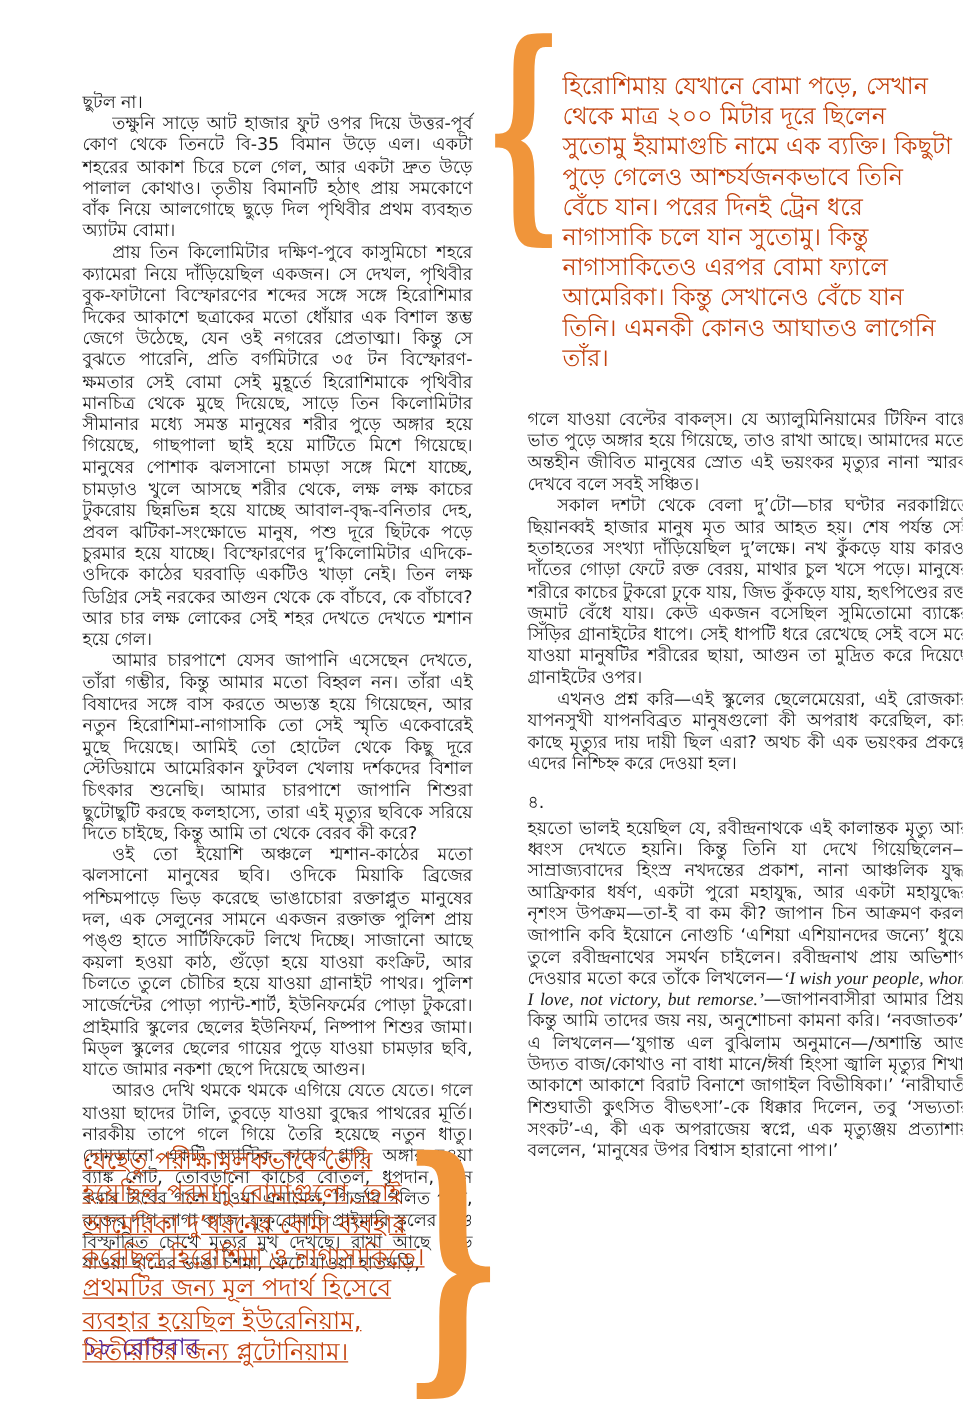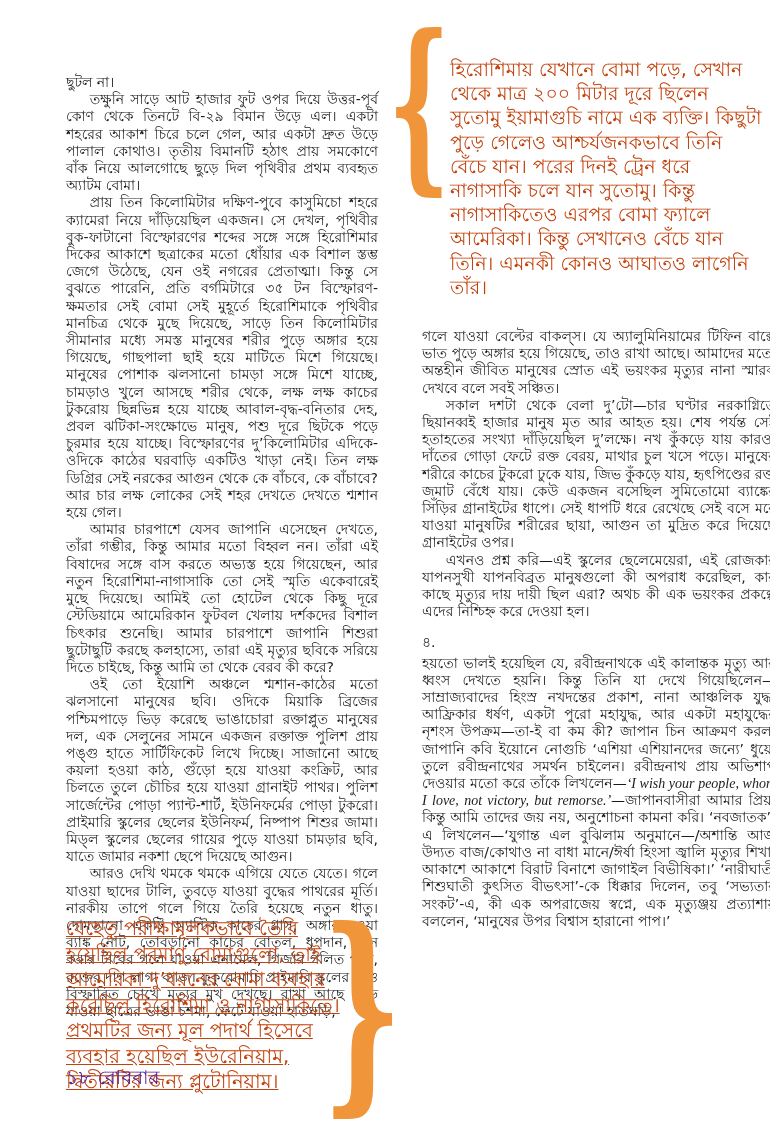--- a/index.html
+++ b/index.html
@@ -38,21 +38,21 @@
 <body>
 
 <div class="page">
 
   <div class="brace brace-top" style="color:#F0953A">{</div>
 
   <div class="pq pq-top">হিরোশিমায় যেখানে বোমা পড়ে, সেখান থেকে মাত্র ২০০ মিটার দূরে ছিলেন সুতোমু ইয়ামাগুচি নামে এক ব্যক্তি। কিছুটা পুড়ে গেলেও আশ্চর্যজনকভাবে তিনি বেঁচে যান। পরের দিনই ট্রেন ধরে নাগাসাকি চলে যান সুতোমু। কিন্তু নাগাসাকিতেও এরপর বোমা ফ্যালে আমেরিকা। কিন্তু সেখানেও বেঁচে যান তিনি। এমনকী কোনও আঘাতও লাগেনি তাঁর।</div>
 
   <div class="col col-left">
     <p>ছুটল না।</p>
-    <p class="indent">তক্ষুনি সাড়ে আট হাজার ফুট ওপর দিয়ে উত্তর-পূর্ব কোণ থেকে তিনটে বি-২৯ বিমান উড়ে এল। একটা শহরের আকাশ চিরে চলে গেল, আর একটা দ্রুত উড়ে পালাল কোথাও। তৃতীয় বিমানটি হঠাৎ প্রায় সমকোণে বাঁক নিয়ে আলগোছে ছুড়ে দিল পৃথিবীর প্রথম ব্যবহৃত অ্যাটম বোমা।</p>
+    <p class="indent">তক্ষুনি সাড়ে আট হাজার ফুট ওপর দিয়ে উত্তর-পূর্ব কোণ থেকে তিনটে বি-35 বিমান উড়ে এল। একটা শহরের আকাশ চিরে চলে গেল, আর একটা দ্রুত উড়ে পালাল কোথাও। তৃতীয় বিমানটি হঠাৎ প্রায় সমকোণে বাঁক নিয়ে আলগোছে ছুড়ে দিল পৃথিবীর প্রথম ব্যবহৃত অ্যাটম বোমা।</p>
     <p class="indent">প্রায় তিন কিলোমিটার দক্ষিণ-পুবে কাসুমিচো শহরে ক্যামেরা নিয়ে দাঁড়িয়েছিল একজন। সে দেখল, পৃথিবীর বুক-ফাটানো বিস্ফোরণের শব্দের সঙ্গে সঙ্গে হিরোশিমার দিকের আকাশে ছত্রাকের মতো ধোঁয়ার এক বিশাল স্তম্ভ জেগে উঠেছে, যেন ওই নগরের প্রেতাত্মা। কিন্তু সে বুঝতে পারেনি, প্রতি বর্গমিটারে ৩৫ টন বিস্ফোরণ-ক্ষমতার সেই বোমা সেই মুহূর্তে হিরোশিমাকে পৃথিবীর মানচিত্র থেকে মুছে দিয়েছে, সাড়ে তিন কিলোমিটার সীমানার মধ্যে সমস্ত মানুষের শরীর পুড়ে অঙ্গার হয়ে গিয়েছে, গাছপালা ছাই হয়ে মাটিতে মিশে গিয়েছে। মানুষের পোশাক ঝলসানো চামড়া সঙ্গে মিশে যাচ্ছে, চামড়াও খুলে আসছে শরীর থেকে, লক্ষ লক্ষ কাচের টুকরোয় ছিন্নভিন্ন হয়ে যাচ্ছে আবাল-বৃদ্ধ-বনিতার দেহ, প্রবল ঝটিকা-সংক্ষোভে মানুষ, পশু দূরে ছিটকে পড়ে চুরমার হয়ে যাচ্ছে। বিস্ফোরণের দু’কিলোমিটার এদিকে-ওদিকে কাঠের ঘরবাড়ি একটিও খাড়া নেই। তিন লক্ষ ডিগ্রির সেই নরকের আগুন থেকে কে বাঁচবে, কে বাঁচাবে? আর চার লক্ষ লোকের সেই শহর দেখতে দেখতে শ্মশান হয়ে গেল।</p>
     <p class="indent">আমার চারপাশে যেসব জাপানি এসেছেন দেখতে, তাঁরা গম্ভীর, কিন্তু আমার মতো বিহ্বল নন। তাঁরা এই বিষাদের সঙ্গে বাস করতে অভ্যস্ত হয়ে গিয়েছেন, আর নতুন হিরোশিমা-নাগাসাকি তো সেই স্মৃতি একেবারেই মুছে দিয়েছে। আমিই তো হোটেল থেকে কিছু দূরে স্টেডিয়ামে আমেরিকান ফুটবল খেলায় দর্শকদের বিশাল চিৎকার শুনেছি। আমার চারপাশে জাপানি শিশুরা ছুটোছুটি করছে কলহাস্যে, তারা এই মৃত্যুর ছবিকে সরিয়ে দিতে চাইছে, কিন্তু আমি তা থেকে বেরব কী করে?</p>
     <p class="indent">ওই তো ইয়োশি অঞ্চলে শ্মশান-কাঠের মতো ঝলসানো মানুষের ছবি। ওদিকে মিয়াকি ব্রিজের পশ্চিমপাড়ে ভিড় করেছে ভাঙাচোরা রক্তাপ্লুত মানুষের দল, এক সেলুনের সামনে একজন রক্তাক্ত পুলিশ প্রায় পঙ্গু হাতে সার্টিফিকেট লিখে দিচ্ছে। সাজানো আছে কয়লা হওয়া কাঠ, গুঁড়ো হয়ে যাওয়া কংক্রিট, আর চিলতে তুলে চৌচির হয়ে যাওয়া গ্রানাইট পাথর। পুলিশ সার্জেন্টের পোড়া প্যান্ট-শার্ট, ইউনিফর্মের পোড়া টুকরো। প্রাইমারি স্কুলের ছেলের ইউনিফর্ম, নিষ্পাপ শিশুর জামা। মিড্‌ল স্কুলের ছেলের গায়ের পুড়ে যাওয়া চামড়ার ছবি, যাতে জামার নকশা ছেপে দিয়েছে আগুন।</p>
     <p class="indent">আরও দেখি থমকে থমকে এগিয়ে যেতে যেতে। গলে যাওয়া ছাদের টালি, তুবড়ে যাওয়া বুদ্ধের পাথরের মূর্তি। নারকীয় তাপে গলে গিয়ে তৈরি হয়েছে নতুন ধাতু। দোমড়ানো একটি অ্যান্টিক কাচের গ্লাস, অঙ্গার হওয়া ব্যাঙ্ক নোট, তোবড়ানো কাচের বোতল, ধূপদান, স্নান করার টাবের গলে যাওয়া এনামেল, গির্জার গলিত পাত্র, রক্তের দাগ লাগা ব্যাজ। ফুকুরোমাচি প্রাইমারি স্কুলের শিশু বিস্ফারিত চোখে মৃত্যুর মুখ দেখছে। রাখা আছে পুড়ে যাওয়া ছাত্রের ভাঙা চশমা, ফেটে যাওয়া হাতঘড়ি,</p>
   </div>
 
   <div class="col col-right">
     <p>গলে যাওয়া বেল্টের বাকল্স। যে অ্যালুমিনিয়ামের টিফিন বাক্সে ভাত পুড়ে অঙ্গার হয়ে গিয়েছে, তাও রাখা আছে। আমাদের মতো অন্তহীন জীবিত মানুষের স্রোত এই ভয়ংকর মৃত্যুর নানা স্মারক দেখবে বলে সবই সঞ্চিত।</p>
     <p class="indent">সকাল দশটা থেকে বেলা দু’টো—চার ঘণ্টার নরকাগ্নিতে ছিয়ানব্বই হাজার মানুষ মৃত আর আহত হয়। শেষ পর্যন্ত সেই হতাহতের সংখ্যা দাঁড়িয়েছিল দু’লক্ষে। নখ কুঁকড়ে যায় কারও, দাঁতের গোড়া ফেটে রক্ত বেরয়, মাথার চুল খসে পড়ে। মানুষের শরীরে কাচের টুকরো ঢুকে যায়, জিভ কুঁকড়ে যায়, হৃৎপিণ্ডের রক্ত জমাট বেঁধে যায়। কেউ একজন বসেছিল সুমিতোমো ব্যাঙ্কের সিঁড়ির গ্রানাইটের ধাপে। সেই ধাপটি ধরে রেখেছে সেই বসে মরে যাওয়া মানুষটির শরীরের ছায়া, আগুন তা মুদ্রিত করে দিয়েছে গ্রানাইটের ওপর।</p>
     <p class="indent">এখনও প্রশ্ন করি—এই স্কুলের ছেলেমেয়েরা, এই রোজকার যাপনসুখী যাপনবিব্রত মানুষগুলো কী অপরাধ করেছিল, কার কাছে মৃত্যুর দায় দায়ী ছিল এরা? অথচ কী এক ভয়ংকর প্রকল্পে এদের নিশ্চিহ্ন করে দেওয়া হল।</p>

